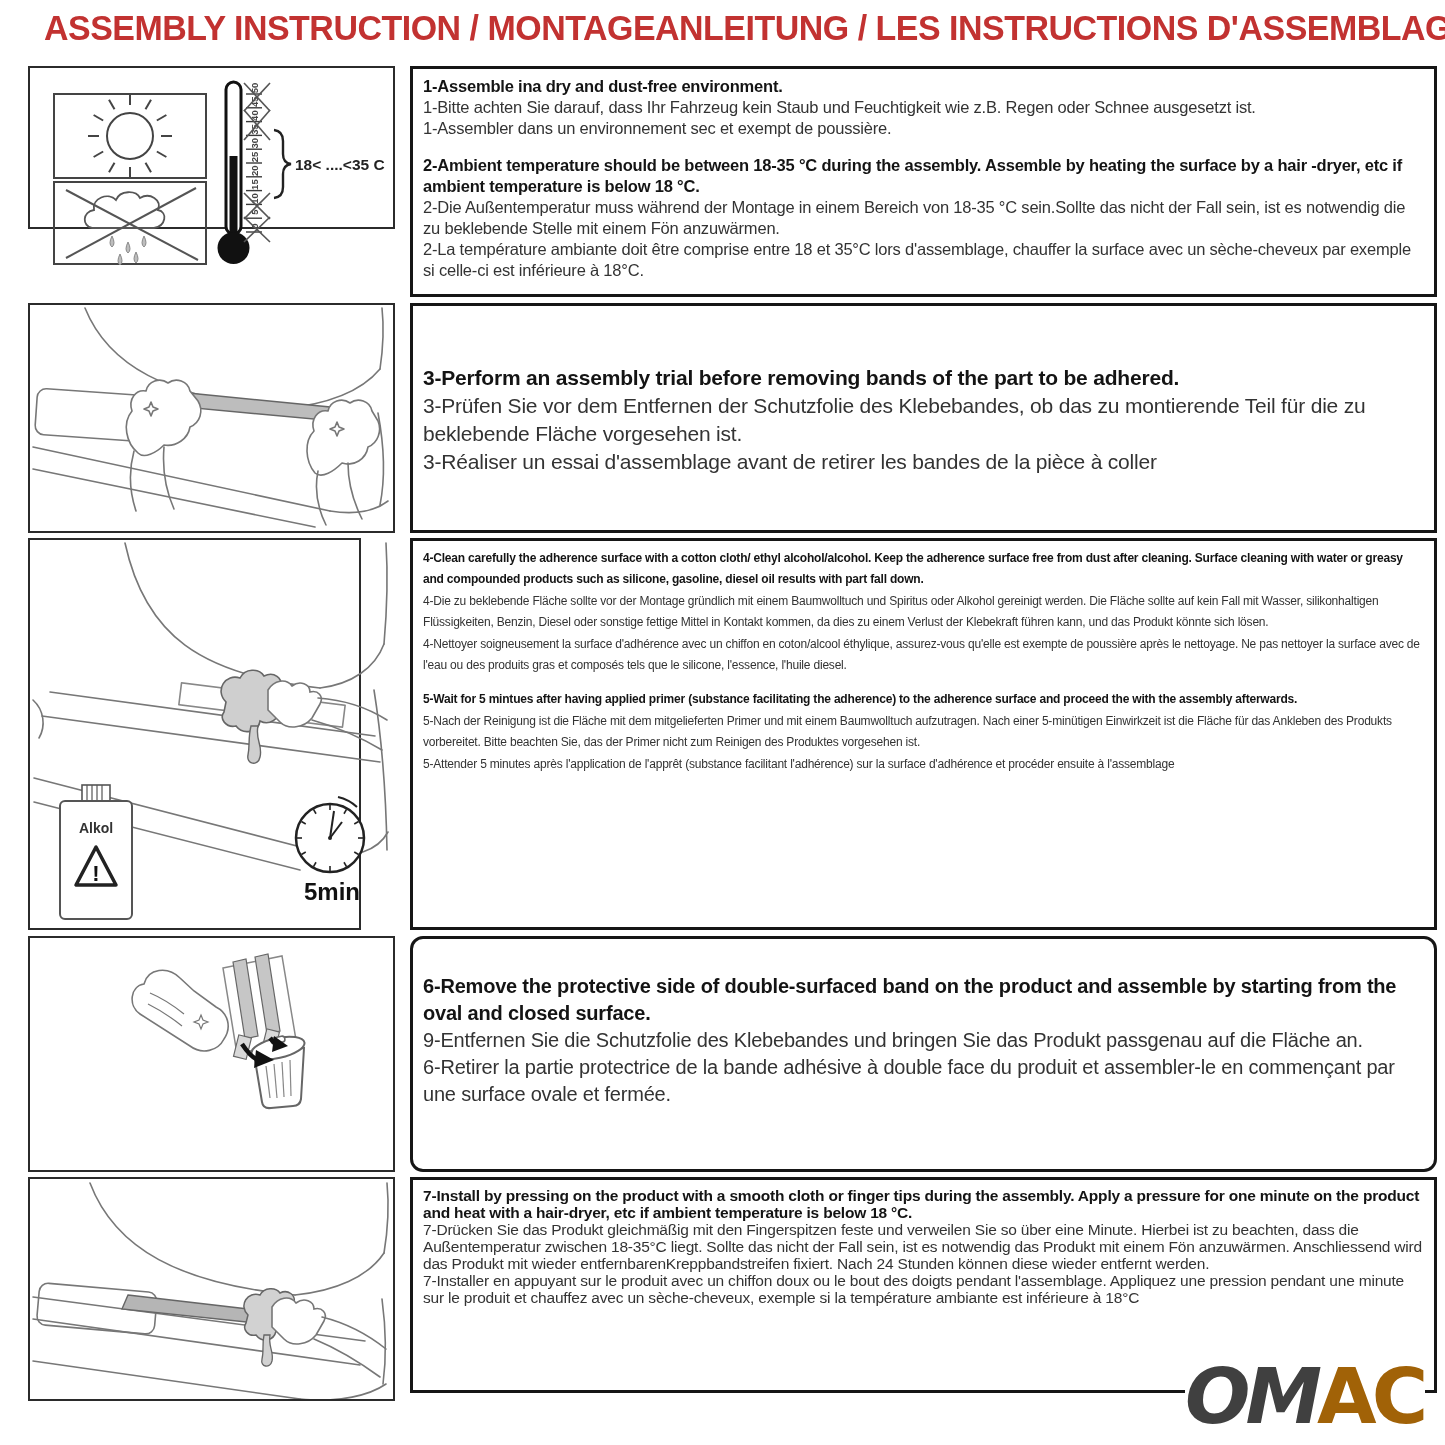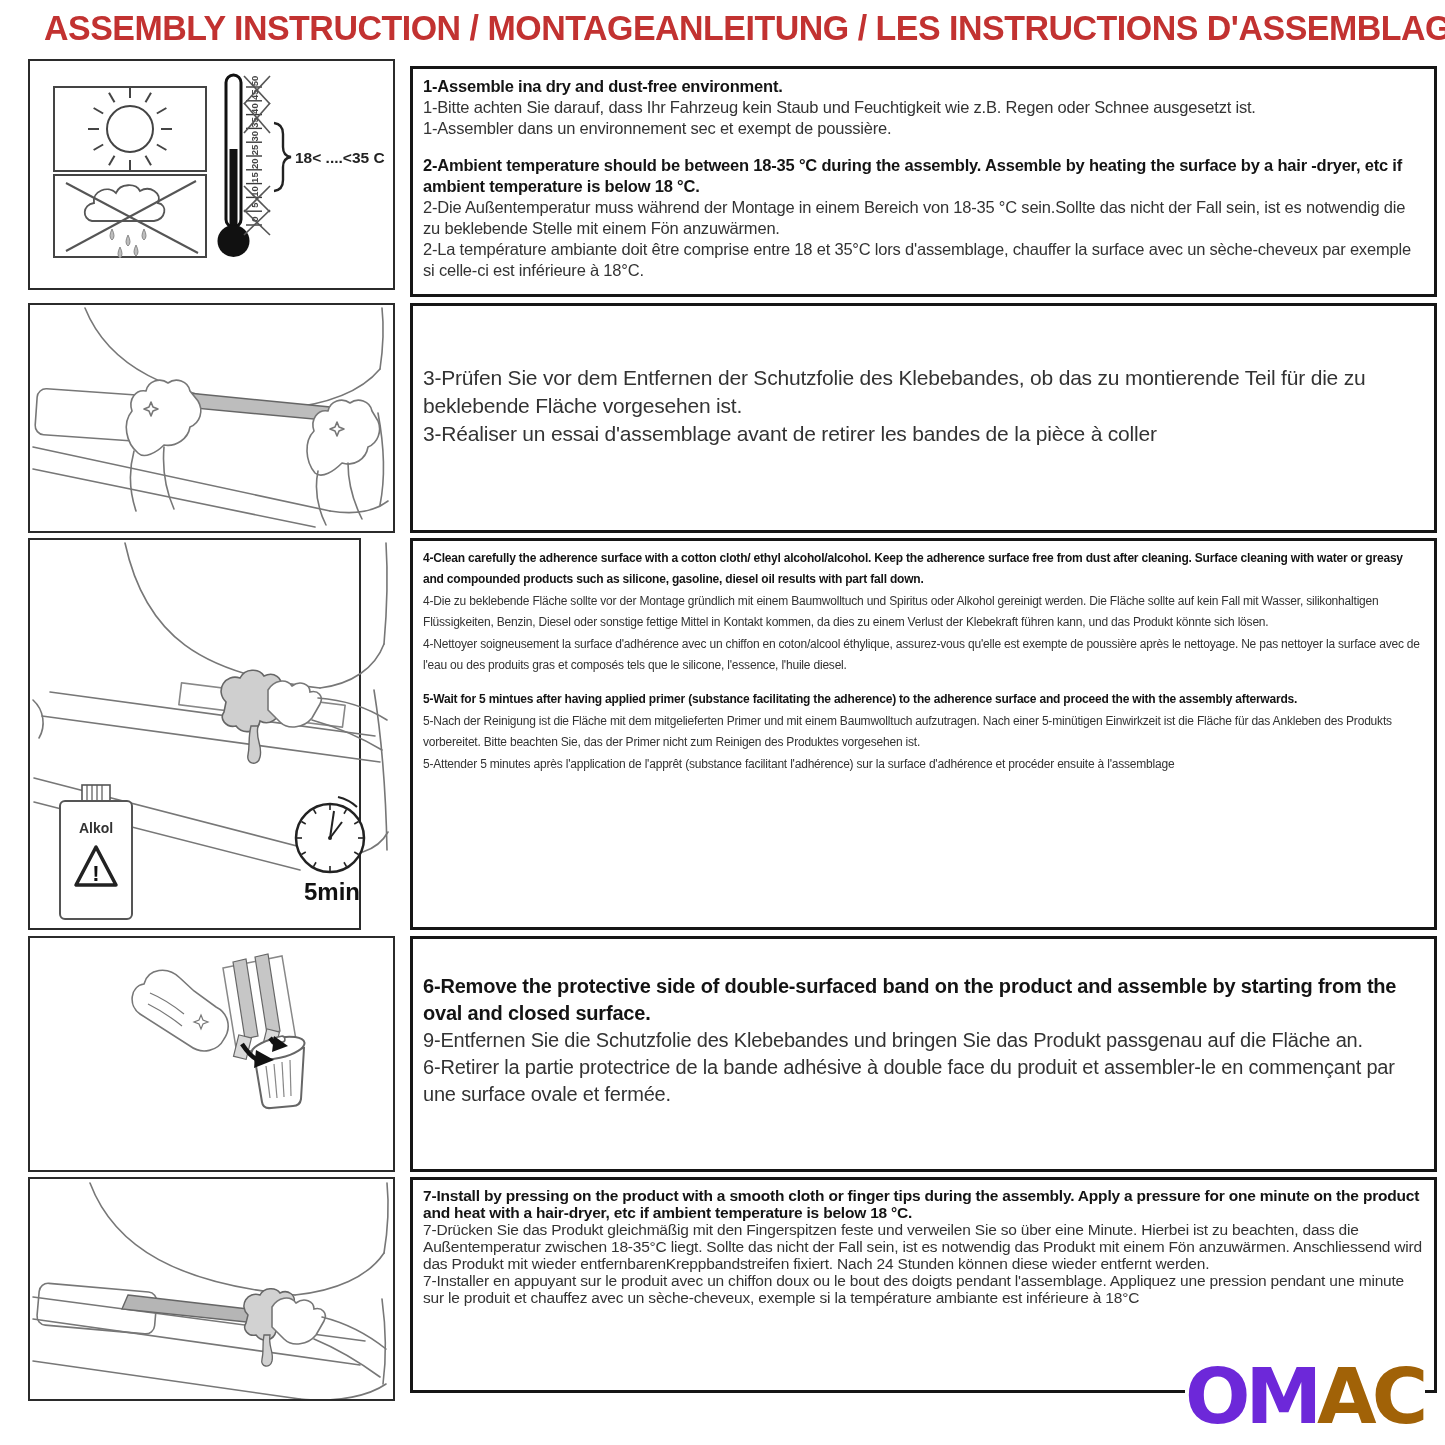--- a/index.html
+++ b/index.html
@@ -31,31 +31,31 @@
   .gap-sm { margin-top:13px !important; }
   svg { display:block; }
   .lineart { stroke:#777; stroke-width:1.6; fill:none; stroke-linecap:round; stroke-linejoin:round; }
   .darkline { stroke:#444; stroke-width:2; fill:none; }
   .logo {
     position:absolute; left:1185px; top:1352px; width:240px; height:93px;
     background:#fff; z-index:6; font-family:"DejaVu Sans", sans-serif;
     font-weight:bold; font-size:77px; letter-spacing:-5px; line-height:90px;
     white-space:nowrap;
   }
-  .logo .lb { color:#6d28d9; }
+  .logo .lb { color:#404040;font-style:italic; }
   .logo .lr { color:#a16207; }
 </style>
 </head>
 <body>
 
 <div class="page">
 
   <div class="title">ASSEMBLY INSTRUCTION / MONTAGEANLEITUNG / LES INSTRUCTIONS D'ASSEMBLAGE</div>
 
-  <div class="ill-box" style="left:28px; top:59px; width:367px; height:231px;">
+  <div class="ill-box" style="left:28px; top:66px; width:367px; height:163px;">
     <svg width="363" height="227" viewBox="0 0 363 227">
 
       <g>
         <rect x="24" y="26" width="152" height="84" class="darkline"></rect>
         <circle cx="100" cy="68" r="23" class="darkline"></circle>
         <g class="darkline" stroke-width="1.8">
           <line x1="100" y1="37" x2="100" y2="26" transform="rotate(0 100 68)"></line>
           <line x1="100" y1="37" x2="100" y2="26" transform="rotate(30 100 68)"></line>
           <line x1="100" y1="37" x2="100" y2="26" transform="rotate(60 100 68)"></line>
           <line x1="100" y1="37" x2="100" y2="26" transform="rotate(90 100 68)"></line>
@@ -163,20 +163,21 @@
       <g class="lineart">
         <path d="M 285,168 C 275,156 274,136 284,126 C 280,114 288,104 298,106 C 300,96 312,92 320,98 C 328,92 340,96 342,106 L 348,116 C 352,126 348,138 338,142 C 336,154 324,162 312,158 C 304,166 292,174 285,168 Z" fill="#fff"></path>
         <path d="M 288,166 C 284,186 288,204 296,220"></path>
         <path d="M 318,158 C 318,180 324,198 332,214"></path>
         <path d="M 307,117 l 2,5 5,2 -5,2 -2,5 -2,-5 -5,-2 5,-2 z" fill="#fff"></path>
       </g>
     </svg>
   </div>
 
   <div class="text-box fs2" style="left:410px; top:303px; width:1027px; height:230px;">
+    <p class="bold">3-Perform an assembly trial before removing bands of the part to be adhered.</p>
     <p>3-Prüfen Sie vor dem Entfernen der Schutzfolie des Klebebandes, ob das zu montierende Teil für die zu beklebende Fläche vorgesehen ist.</p>
     <p>3-Réaliser un essai d'assemblage avant de retirer les bandes de la pièce à coller</p>
   </div>
 
   <div class="ill-box" style="left:28px; top:538px; width:333px; height:392px;">
     <svg width="363" height="388" viewBox="0 0 363 388">
       <g class="lineart">
         <path d="M 95,3 C 115,95 170,135 290,148"></path>
         <path d="M 290,148 C 322,144 345,128 354,104"></path>
         <path d="M 354,104 C 357,70 358,35 356,3"></path>
@@ -274,21 +275,21 @@
 
       <g>
         <path d="M 150,40 C 138,28 118,30 114,46 C 100,48 98,68 110,76 L 160,108 C 172,117 188,113 194,101 C 202,89 198,75 186,69 L 164,53 Z" fill="#fff" stroke="#777" stroke-width="1.6"></path>
         <path d="M 120,55 C 132,60 144,68 154,76" fill="none" stroke="#777" stroke-width="1.2"></path>
         <path d="M 118,66 C 130,72 142,80 152,88" fill="none" stroke="#777" stroke-width="1.2"></path>
         <path d="M 171,77 l 2,5 5,2 -5,2 -2,5 -2,-5 -5,-2 5,-2 z" fill="#fff" stroke="#777" stroke-width="1.2"></path>
       </g>
     </svg>
   </div>
 
-  <div class="text-box fs4" style="left:410px; top:936px; width:1027px; height:236px;">
+  <div class="text-box fs4" style="left:410px; top:936px; width:1027px; height:236px;border-radius:13px;">
     <p class="bold">6-Remove the protective side of double-surfaced band on the product and assemble by starting from the oval and closed surface.</p>
     <p>9-Entfernen Sie die Schutzfolie des Klebebandes und bringen Sie das Produkt passgenau auf die Fläche an.</p>
     <p>6-Retirer la partie protectrice de la bande adhésive à double face du produit et assembler-le en commençant par une surface ovale et fermée.</p>
   </div>
 
   <div class="ill-box" style="left:28px; top:1177px; width:367px; height:224px;">
     <svg width="363" height="220" viewBox="0 0 363 220">
       <g class="lineart">
         <path d="M 60,4 C 85,70 150,105 265,116"></path>
         <path d="M 265,116 C 305,112 338,98 354,74"></path>

